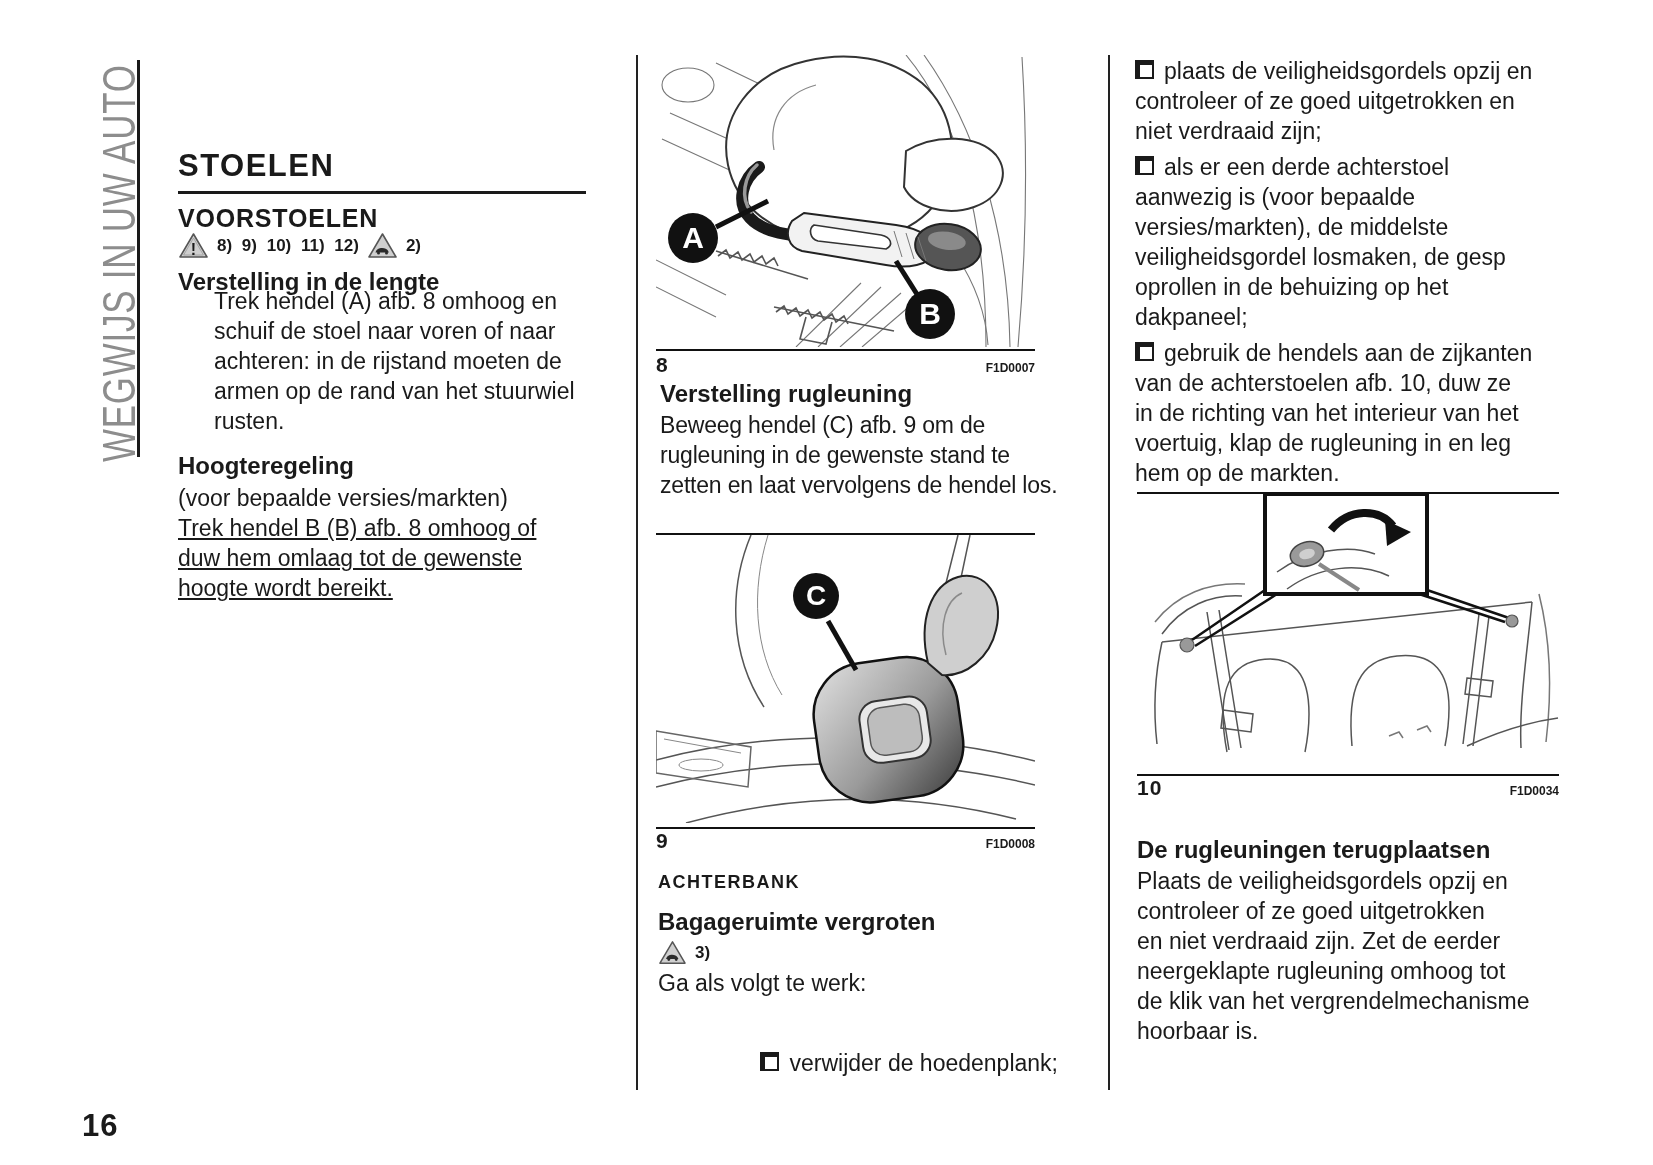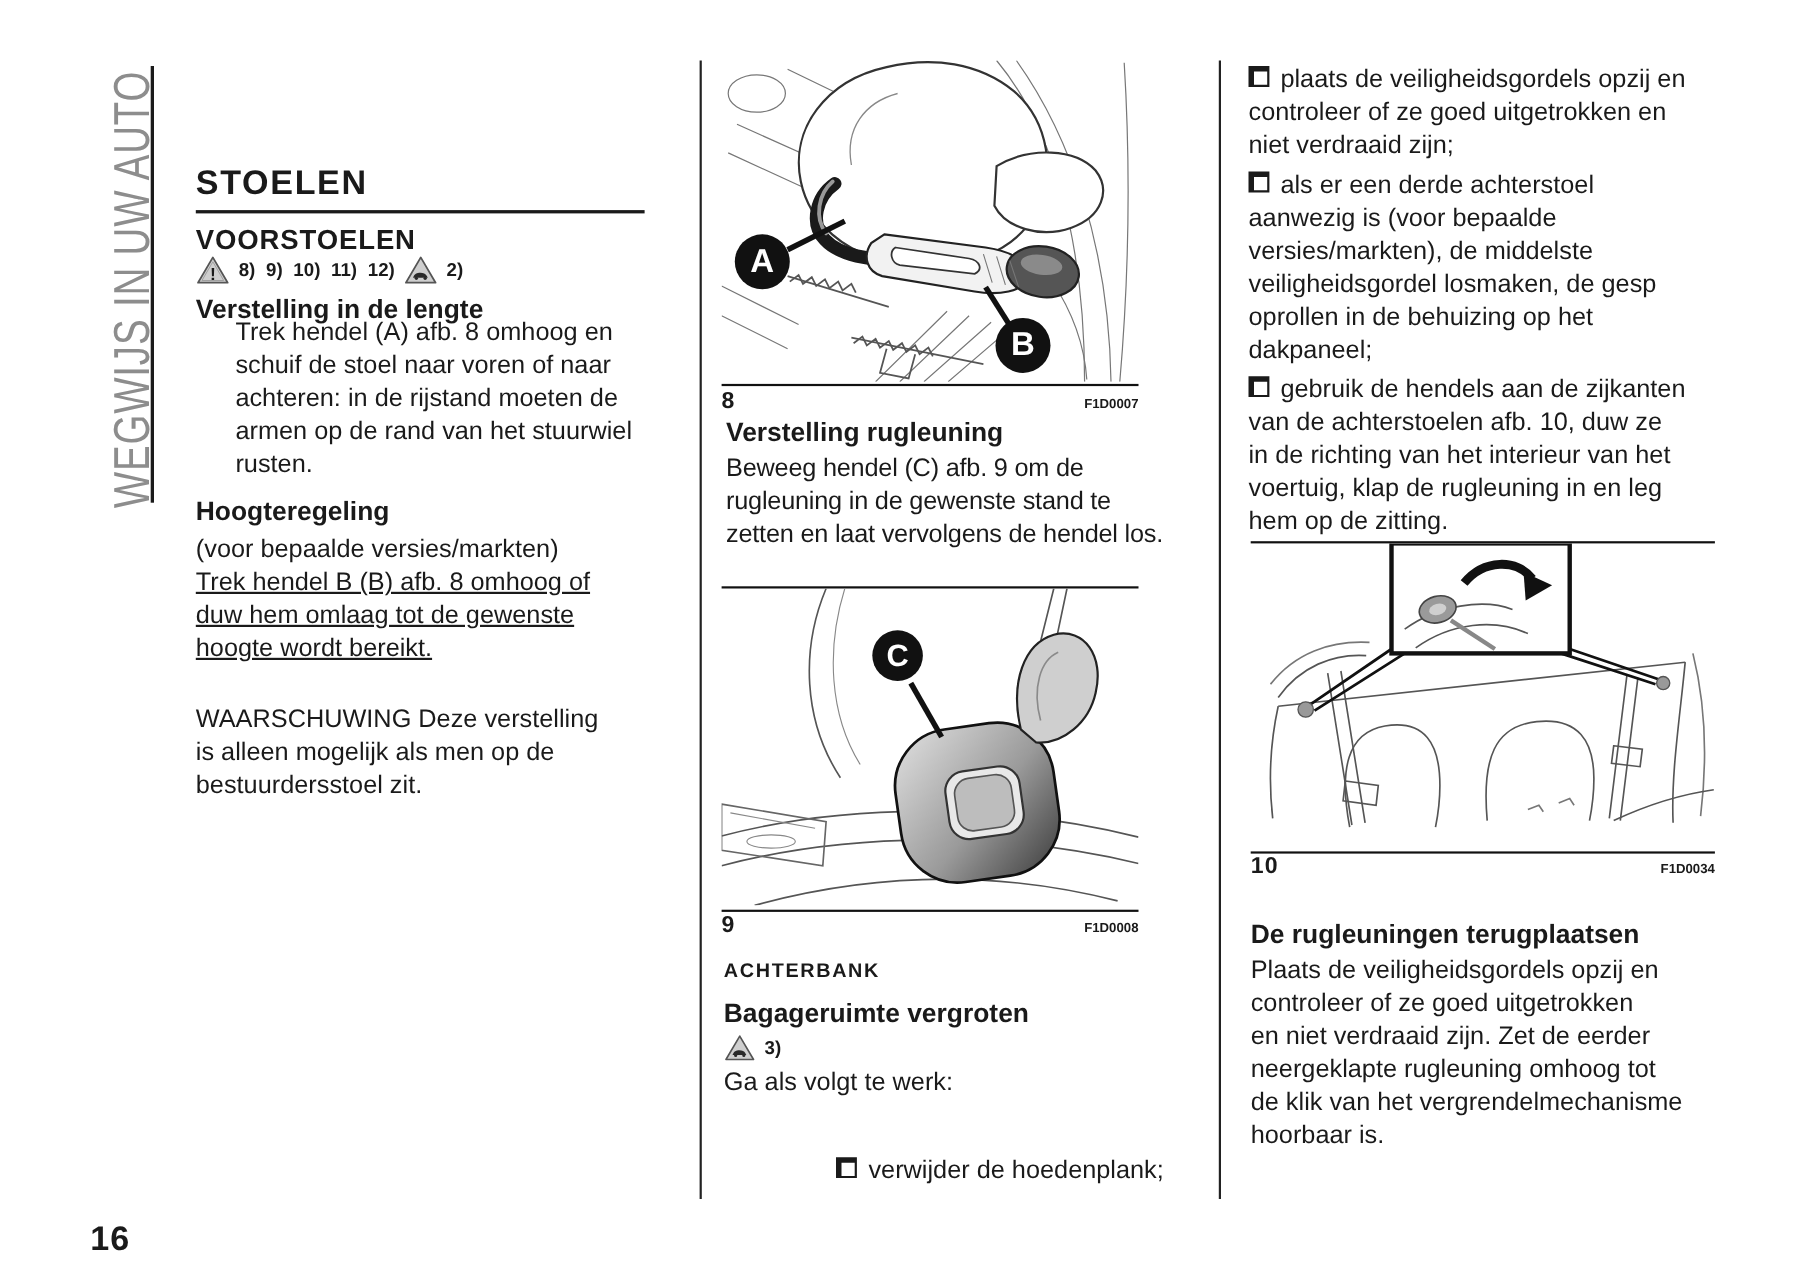--- a/index.html
+++ b/index.html
@@ -76,23 +76,20 @@
 achteren: in de rijstand moeten de
 armen op de rand van het stuurwiel
 rusten.</div>
 
   <div class="abs h-para" style="left:178px;top:452px;">Hoogteregeling</div>
   <div class="abs body-text" style="left:178px;top:483px;width:420px;">(voor bepaalde versies/markten)</div>
   <div class="abs body-text" style="left:178px;top:513px;width:420px;text-decoration:underline;">Trek hendel B (B) afb. 8 omhoog of
 duw hem omlaag tot de gewenste
 hoogte wordt bereikt.</div>
 
-  <div class="abs body-text" style="left:178px;top:638px;width:420px;">WAARSCHUWING Deze verstelling
-is alleen mogelijk als men op de
-bestuurdersstoel zit.</div>
 
   <div class="fig fig-bb" style="left:656px;top:55px;width:379px;height:294px;">
     <svg width="379" height="292" viewBox="0 0 379 292">
       <g fill="none" stroke="#777" stroke-width="1.1">
         <path d="M250,0 C300,60 330,160 330,292"></path>
         <path d="M268,0 C318,70 352,170 354,292"></path>
         <path d="M366,2 C372,100 370,200 362,292"></path>
         <path d="M300,200 C320,230 330,260 332,290"></path>
         <ellipse cx="32" cy="30" rx="26" ry="17"></ellipse>
         <path d="M60,8 L122,38 M14,58 L90,92 M6,84 L80,118"></path>
@@ -204,21 +201,21 @@
 versies/markten), de middelste
 veiligheidsgordel losmaken, de gesp
 oprollen in de behuizing op het
 dakpaneel;</span>
     </div>
     <div>
       <span class="blt"></span><span class="body-text">gebruik de hendels aan de zijkanten
 van de achterstoelen afb. 10, duw ze
 in de richting van het interieur van het
 voertuig, klap de rugleuning in en leg
-hem op de zitting.</span>
+hem op de markten.</span>
     </div>
   </div>
 
   <div class="fig fig-tb" style="left:1137px;top:492px;width:422px;height:280px;">
     <svg width="422" height="276" viewBox="0 0 422 276">
       <g fill="none" stroke="#555" stroke-width="1.5">
         <path d="M25,148 L395,108"></path>
         <path d="M25,148 C18,180 16,215 20,250"></path>
         <path d="M90,258 C80,205 88,172 122,166 C158,160 172,182 172,220 C172,236 170,248 168,258"></path>
         <path d="M215,252 C210,195 222,166 260,162 C298,158 312,180 312,214 C312,230 310,242 308,252"></path>

